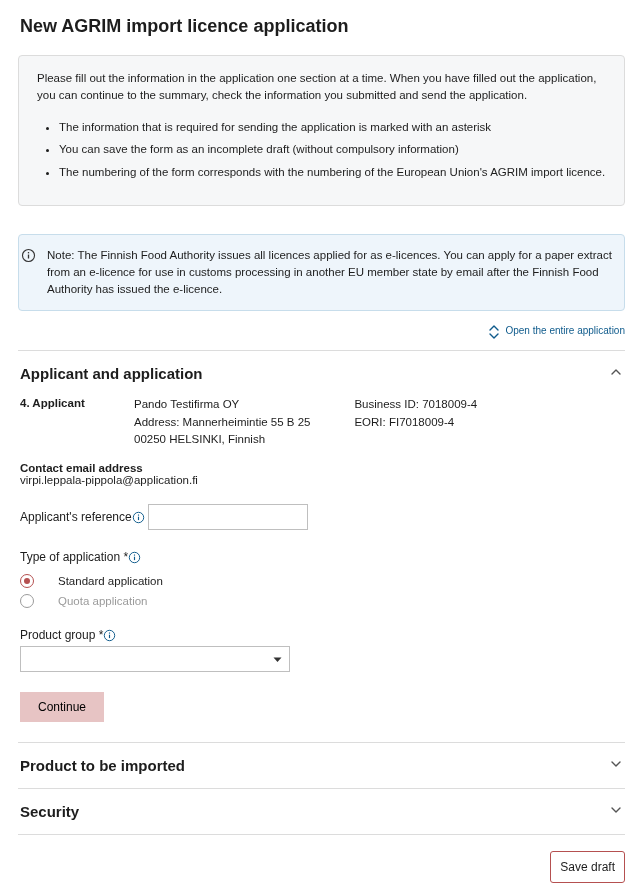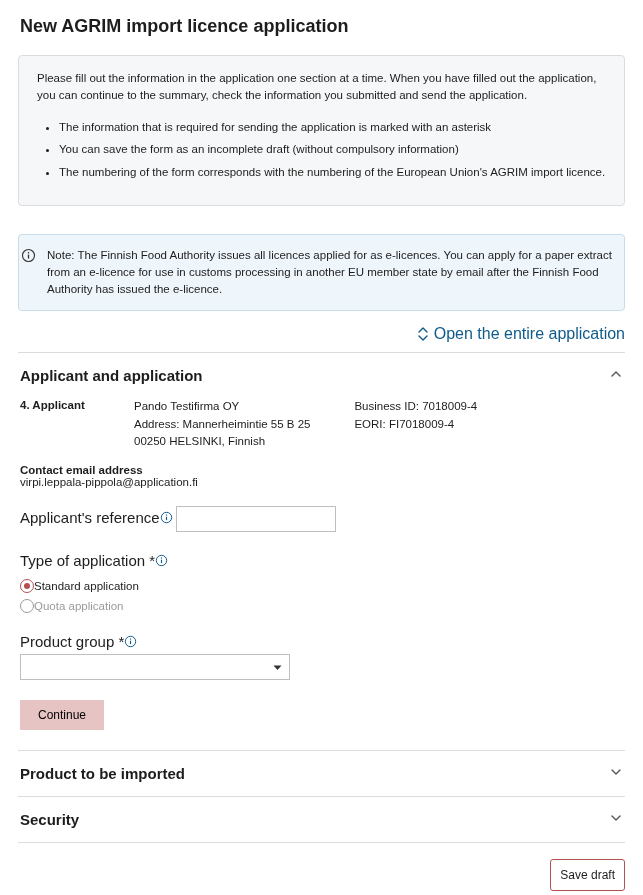--- a/index.html
+++ b/index.html
@@ -56,24 +56,24 @@
   }
   .note-box .icon { flex: 0 0 16px; margin-top:1px; }
   .note-box .txt { font-size: 11.5px; line-height: 1.5; }
 
   .open-row {
     text-align: right;
     margin: 4px 0 8px 0;
   }
   .open-link {
     color: var(--link);
-    font-size: 16px;
+    font-size: 10px;
     cursor: pointer;
     display: inline-flex;
-    align-items: center;
+    align-items: flex-start;
     gap: 6px;
   }
   .open-link .chev {
     display:inline-flex; flex-direction:column; line-height:0;
   }
 
   .section-divider {
     border-top: 1px solid var(--border);
   }
 
@@ -99,21 +99,21 @@
     margin-bottom: 14px;
     font-size: 11.5px;
   }
   .row4 .label { font-weight: 700; white-space: nowrap; padding-top:1px; min-width:70px; }
   .row4 .col { line-height: 1.5; }
 
   .contact-label { font-weight: 700; font-size: 11.5px; }
   .contact-email { font-size: 11.5px; margin-bottom: 18px; }
 
   .field-label {
-    font-size: 15px;
+    font-size: 12px;
     display: inline-flex;
     align-items: center;
     margin-bottom: 4px;
   }
 
   .info-icon {
     width: 13px; height: 13px;
     display: inline-flex;
     align-items:center; justify-content:center;
   }
@@ -124,21 +124,21 @@
     border: 1px solid var(--border-dark);
     padding: 2px 6px;
     font-size: 12px;
   }
 
   .block { margin-bottom: 20px; }
 
   .radio-row {
     display: flex;
     align-items: center;
-    gap: 0;
+    gap: 24px;
     margin: 6px 0;
     font-size: 11.5px;
   }
   .radio {
     width: 14px; height: 14px;
     border-radius: 50%;
     border: 1.5px solid var(--border-dark);
     display: inline-flex;
     align-items: center; justify-content: center;
   }

